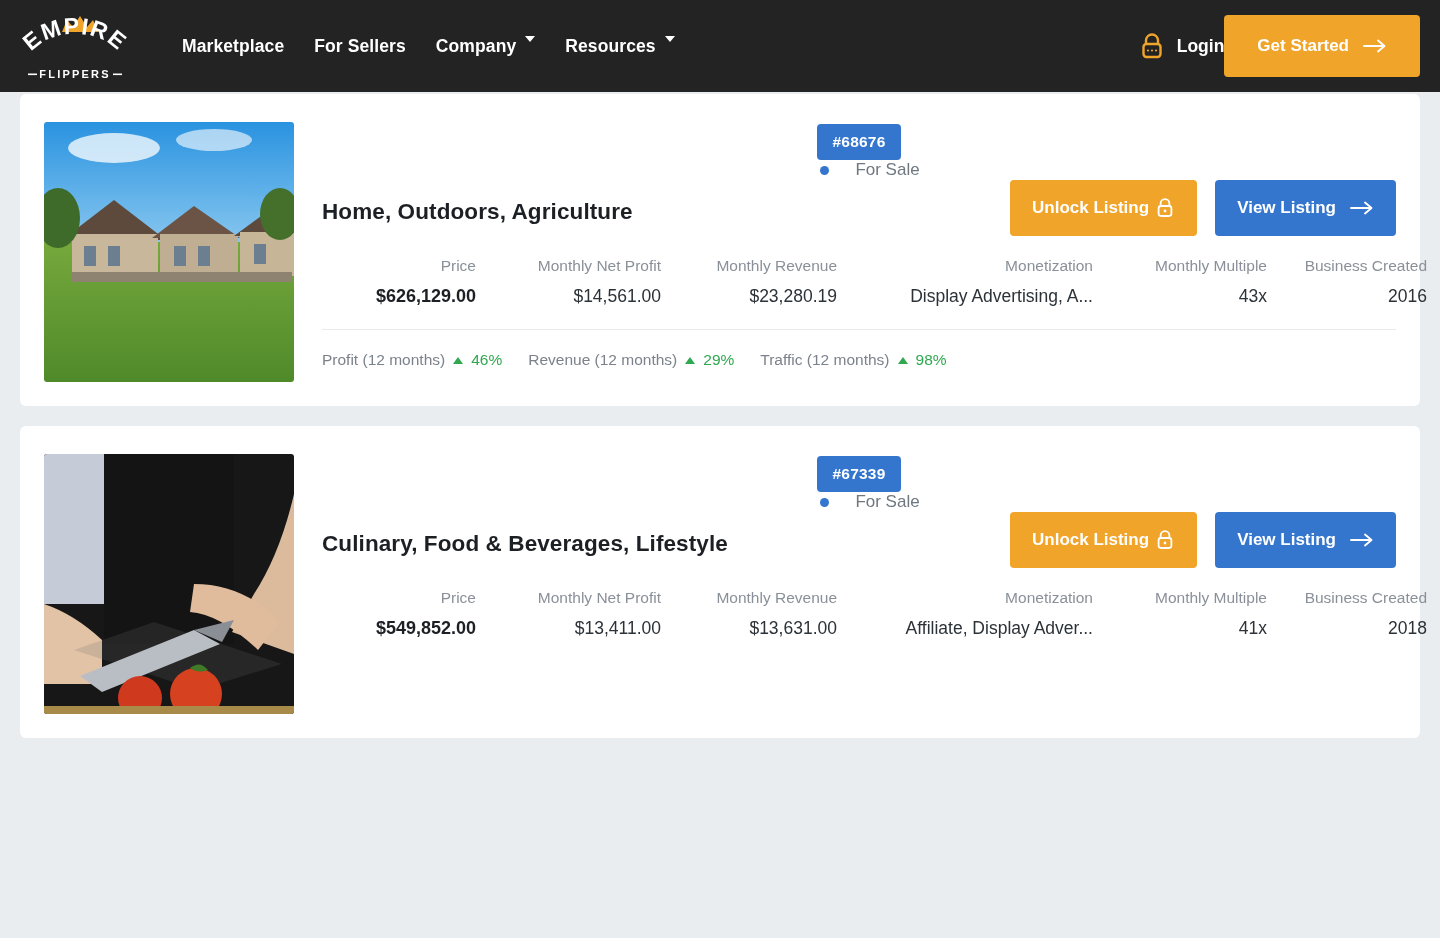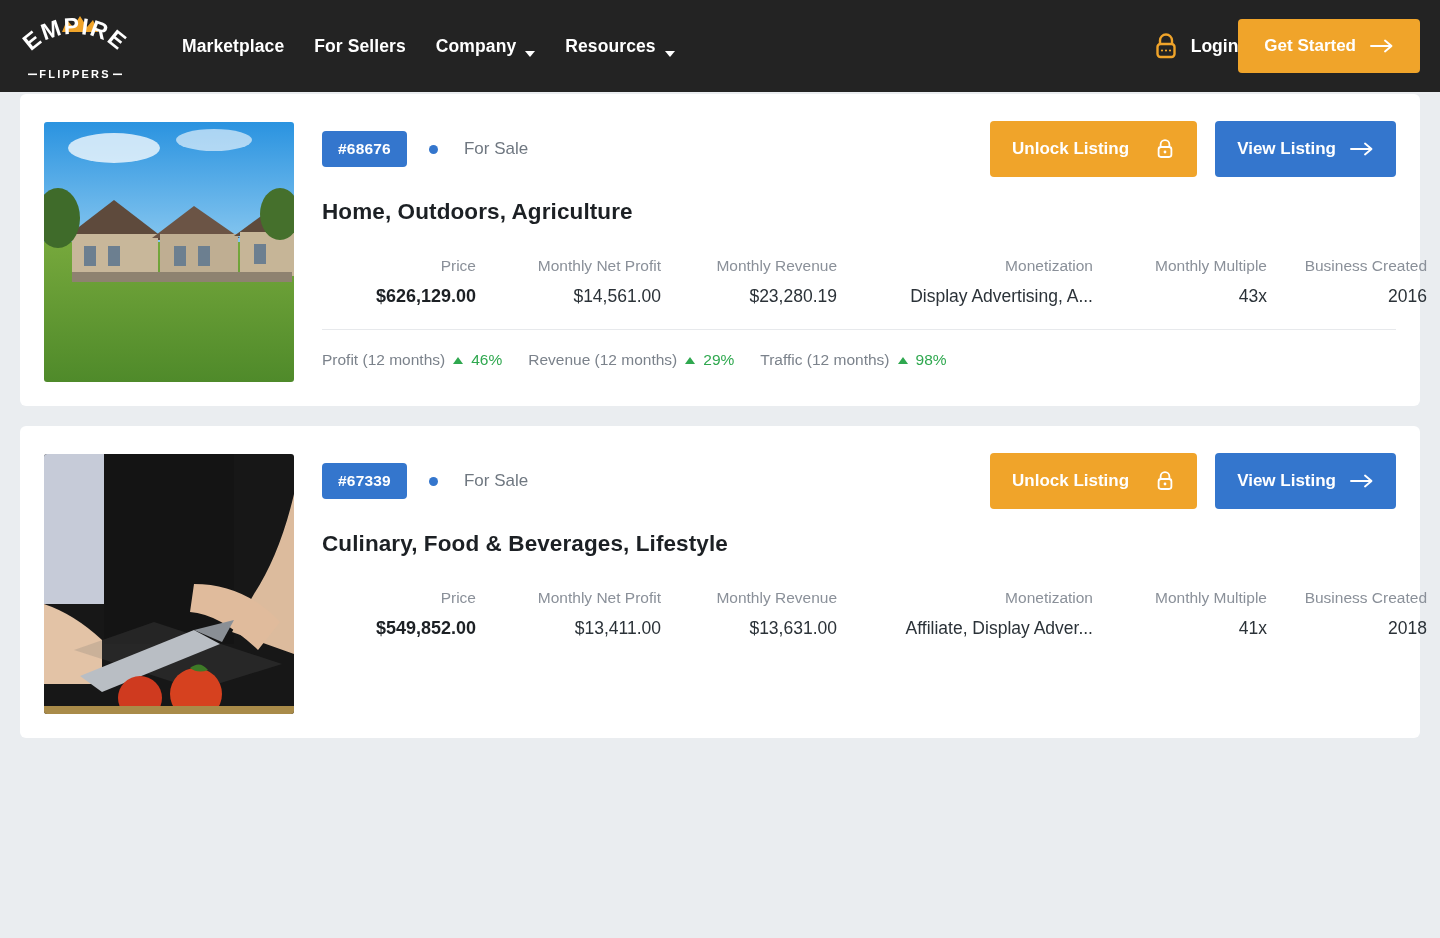--- a/index.html
+++ b/index.html
@@ -23,21 +23,21 @@
     display: flex; align-items: center; justify-content: center;
     flex-shrink: 0;
   }
   .logo-svg { display: block; }
 
   .main-nav { display: flex; align-items: center; gap: 30px; margin-left: 32px; }
   .nav-item {
     color: #ffffff;
     font-size: 17.5px; font-weight: bold;
     letter-spacing: .1px;
-    display: flex; align-items: flex-end; gap: 9px;
+    display: flex; align-items: flex-start; gap: 9px;
     cursor: pointer; white-space: nowrap;
   }
   .caret {
     width: 0; height: 0;
     border-left: 5px solid transparent;
     border-right: 5px solid transparent;
     border-top: 6px solid #ffffff;
     display: inline-block;
   }
 
@@ -49,21 +49,21 @@
     display: flex; align-items: center; gap: 12px;
     color: #ffffff; font-size: 17.5px; font-weight: bold;
     cursor: pointer; 
   }
   .lock-gold { display: block; }
   .btn-get-started {
     background: #f0a42a;
     color: #ffffff;
     font-size: 17px; font-weight: bold;
     border: none; border-radius: 4px;
-    height: 54px; padding: 0 26px;
+    height: 62px; padding: 0 33px;
     display: flex; align-items: center; gap: 14px;
     cursor: pointer; white-space: nowrap;
   }
   .arrow-r { display: block; }
 
   
   .listings {
     position: absolute; top: 0; left: 0;
     width: 1440px;
   }
@@ -85,20 +85,21 @@
     overflow: hidden;
     position: relative;
   }
   .thumb svg { display: block; width: 250px; height: 260px; }
 
   .card-body { flex: 1; min-width: 0; position: relative; padding-top: 2px; }
 
   .card-top {
     display: flex; align-items: center;
     height: 50px;
+    flex-direction: column;
   }
   .id-badge {
     background: #3476cd; color: #ffffff;
     font-size: 15.5px; font-weight: bold;
     border-radius: 4px;
     padding: 9px 16px;
     letter-spacing: .2px;
   }
   .status-wrap {
     display: flex; align-items: center; gap: 26px;
@@ -111,21 +112,21 @@
   .status-text { color: #6f7780; font-size: 17px; }
 
   .card-actions {
     margin-left: auto; display: flex; align-items: center; gap: 18px;
   }
   .btn-unlock {
     background: #f0a42a; color: #ffffff;
     font-size: 17px; font-weight: bold;
     border: none; border-radius: 4px;
     height: 56px; padding: 0 22px;
-    display: flex; align-items: center; gap: 26px;
+    display: flex; align-items: center; gap: 6px;
     cursor: pointer; white-space: nowrap;
   }
   .btn-view {
     background: #3476cd; color: #ffffff;
     font-size: 17px; font-weight: bold;
     border: none; border-radius: 4px;
     height: 56px; padding: 16px 22px;
     display: flex; align-items: center; gap: 14px;
     cursor: pointer; white-space: nowrap;
   }

